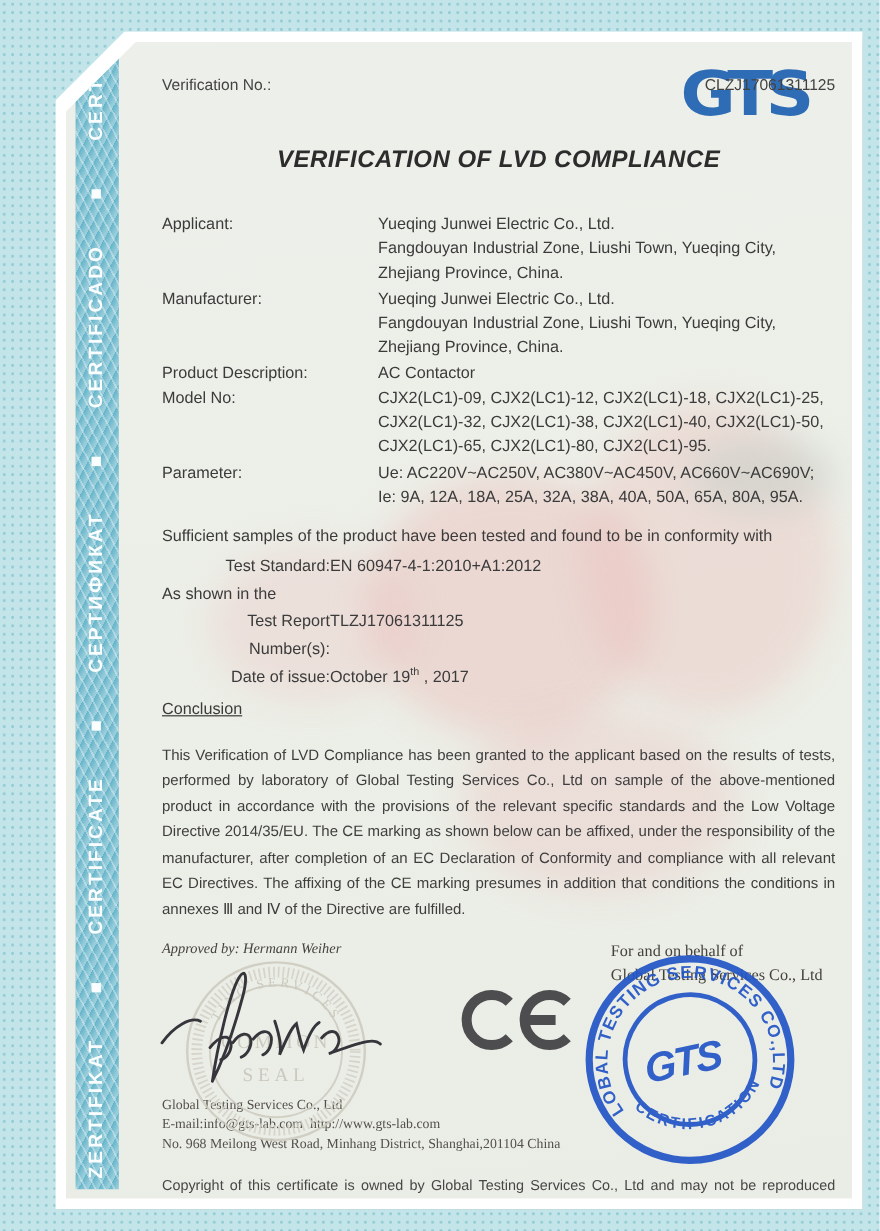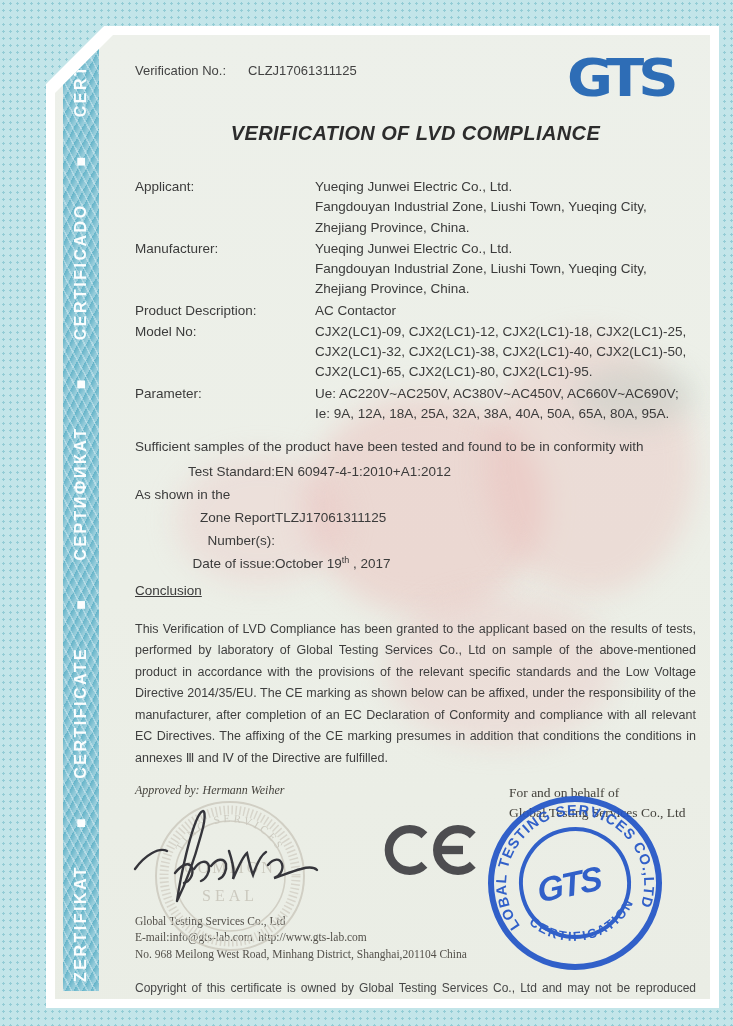--- a/index.html
+++ b/index.html
@@ -46,21 +46,21 @@
     color:rgba(255,255,255,.96);white-space:nowrap;
   }
   
   .gts-logo{
     position:absolute;left:512px;top:16px;width:150px;
     font-family:"DejaVu Sans", sans-serif;
     font-size:56px;font-weight:bold;letter-spacing:-6px;
     color:#2e6db6;transform:scaleY(.92);line-height:1;
   }
   .content{position:relative;padding:28px 14px 0 80px;}
-  .ver-row{display:flex;font-size:13px;color:#424242;}
+  .ver-row{display:flex;font-size:13px;color:#424242;justify-content:space-between;}
   .ver-row .vlabel{margin-right:22px;}
   .title{
     text-align:center;font-size:20px;font-weight:bold;font-style:italic;
     color:#2c2c2c;letter-spacing:.4px;margin:44px 0 0 0;
   }
   .rows{margin-top:32px;font-size:13.5px;line-height:1.5;}
   .row{display:flex;margin-bottom:1px;gap:40px;}
   .row .label{width:140px;flex:none;}
   .row .value{flex:1;}
   .tblock{margin-top:12px;font-size:13.5px;line-height:1.7;}
@@ -150,21 +150,21 @@
       <div class="tblock">
         <div class="full-line">Sufficient samples of the product have been tested and found to be in conformity with</div>
         <div class="tline">
           <span class="label">Test Standard:</span>
           <span>EN 60947-4-1:2010+A1:2012</span>
         </div>
         <div class="tline">
           <span>As shown in the</span>
         </div>
         <div class="tline">
-          <span class="label">Zone Report Number(s):</span>
+          <span class="label">Test Report Number(s):</span>
           <span>TLZJ17061311125</span>
         </div>
         <div class="tline">
           <span class="label">Date of issue:</span>
           <span>
             <span>October 19</span><sup class="th">th</sup><span class="pre"> , 2017</span>
           </span>
         </div>
         <div class="conclusion-h">Conclusion</div>
       </div>

